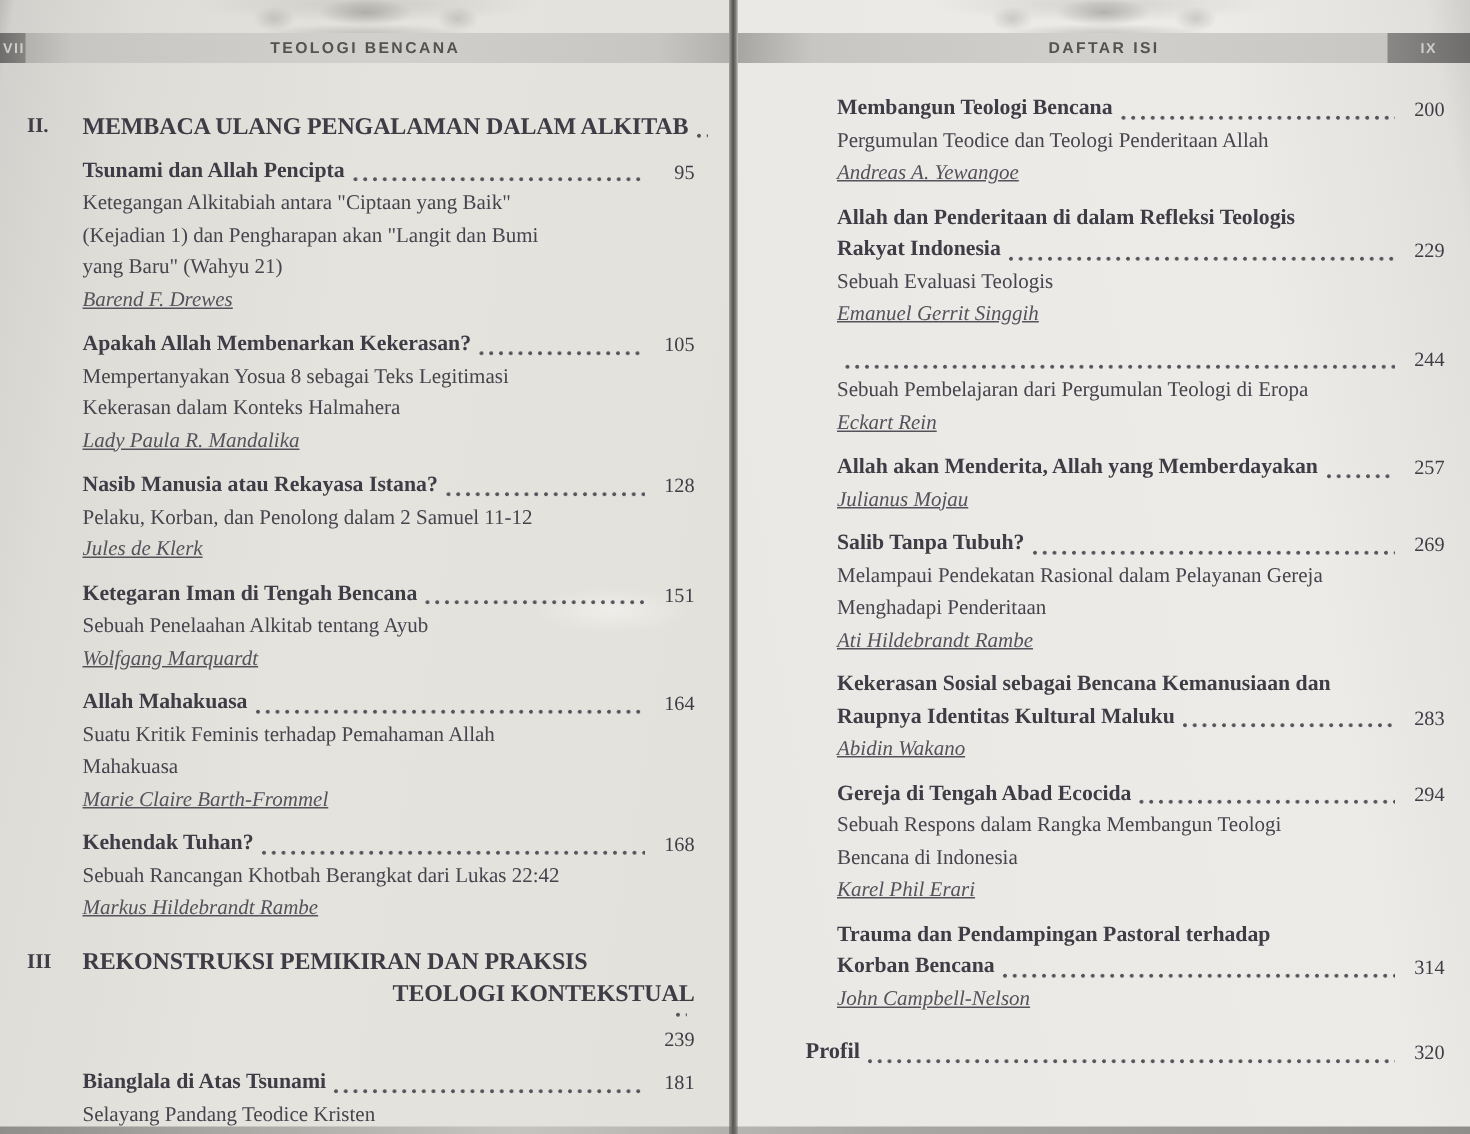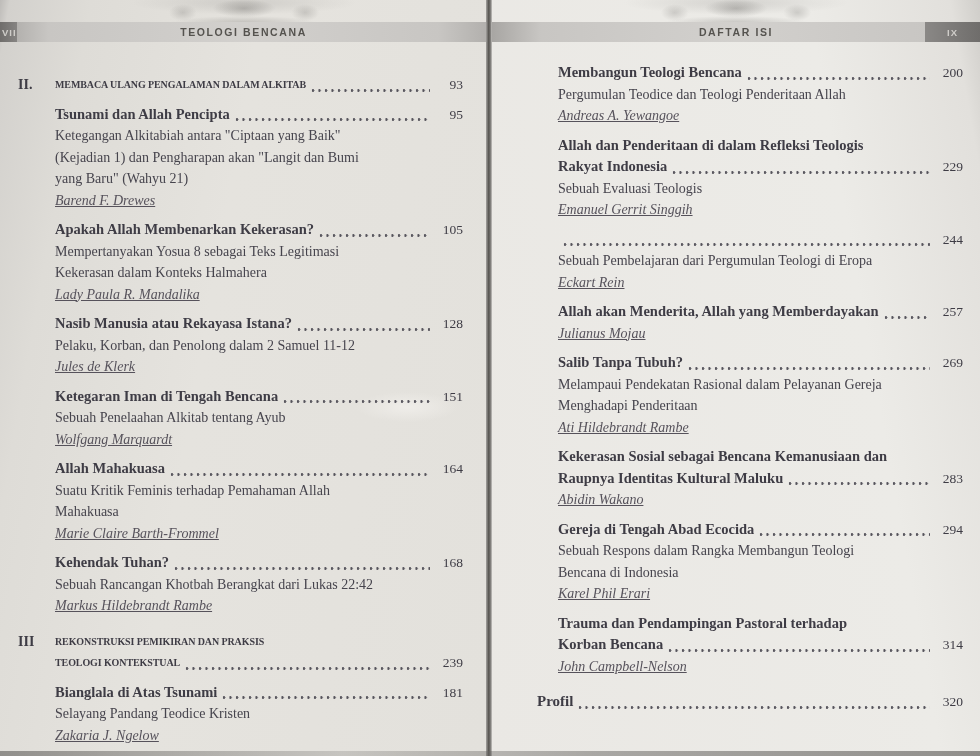--- a/index.html
+++ b/index.html
@@ -38,22 +38,22 @@
   .folio-left{left:0;width:15px;justify-content:flex-start;padding-left:2px;}
   .folio-right{right:0;width:55px;justify-content:center;background:linear-gradient(to right,#8a8886,#6f6d6b);}
 
   .content{position:absolute;}
   #left-page .content{top:74px;left:18px;right:24px;}
   #right-page .content{top:62px;left:45px;right:17px;}
 
   .entry{margin-bottom:8px;}
   .toc-line{display:flex;align-items:flex-end;line-height:21.5px;white-space:nowrap;}
   .numeral{display:inline-block;min-width:37px;font-weight:bold;font-size:14px;color:#3e3c45;}
-  .indent-num{padding-left:37px;}
-  .stitle{font-weight:bold;font-size:10px;letter-spacing:-0.1px;color:#3e3c45;}
+  .indent-num{padding-left:37px;flex-direction:column;}
+  .stitle{font-weight:bold;font-size:16px;letter-spacing:-0.1px;color:#3e3c45;}
   .ctitle{font-weight:bold;font-size:14.5px;color:#3e3c45;}
   .leader{flex:1 1 auto;min-width:8px;height:5px;margin:0 5px 3px 5px;align-self:flex-end;
     background-image:radial-gradient(circle at 2px 2.5px,#55535b 1.1px,rgba(0,0,0,0) 1.45px);
     background-size:6.5px 5px;background-repeat:repeat-x;background-position:left bottom;}
   .pnum{font-size:13.5px;color:#3e3c45;min-width:28px;text-align:right;}
   .sub{font-size:14px;color:#46444d;line-height:21.5px;white-space:nowrap;}
   .author{font-style:italic;font-size:14px;color:#56525b;line-height:21.5px;white-space:nowrap;text-decoration:underline;}
   #left-page .chapter{margin-left:37px;}
   #right-page .chapter{margin-left:21px;}
   .section-gap{margin-top:14px;}

